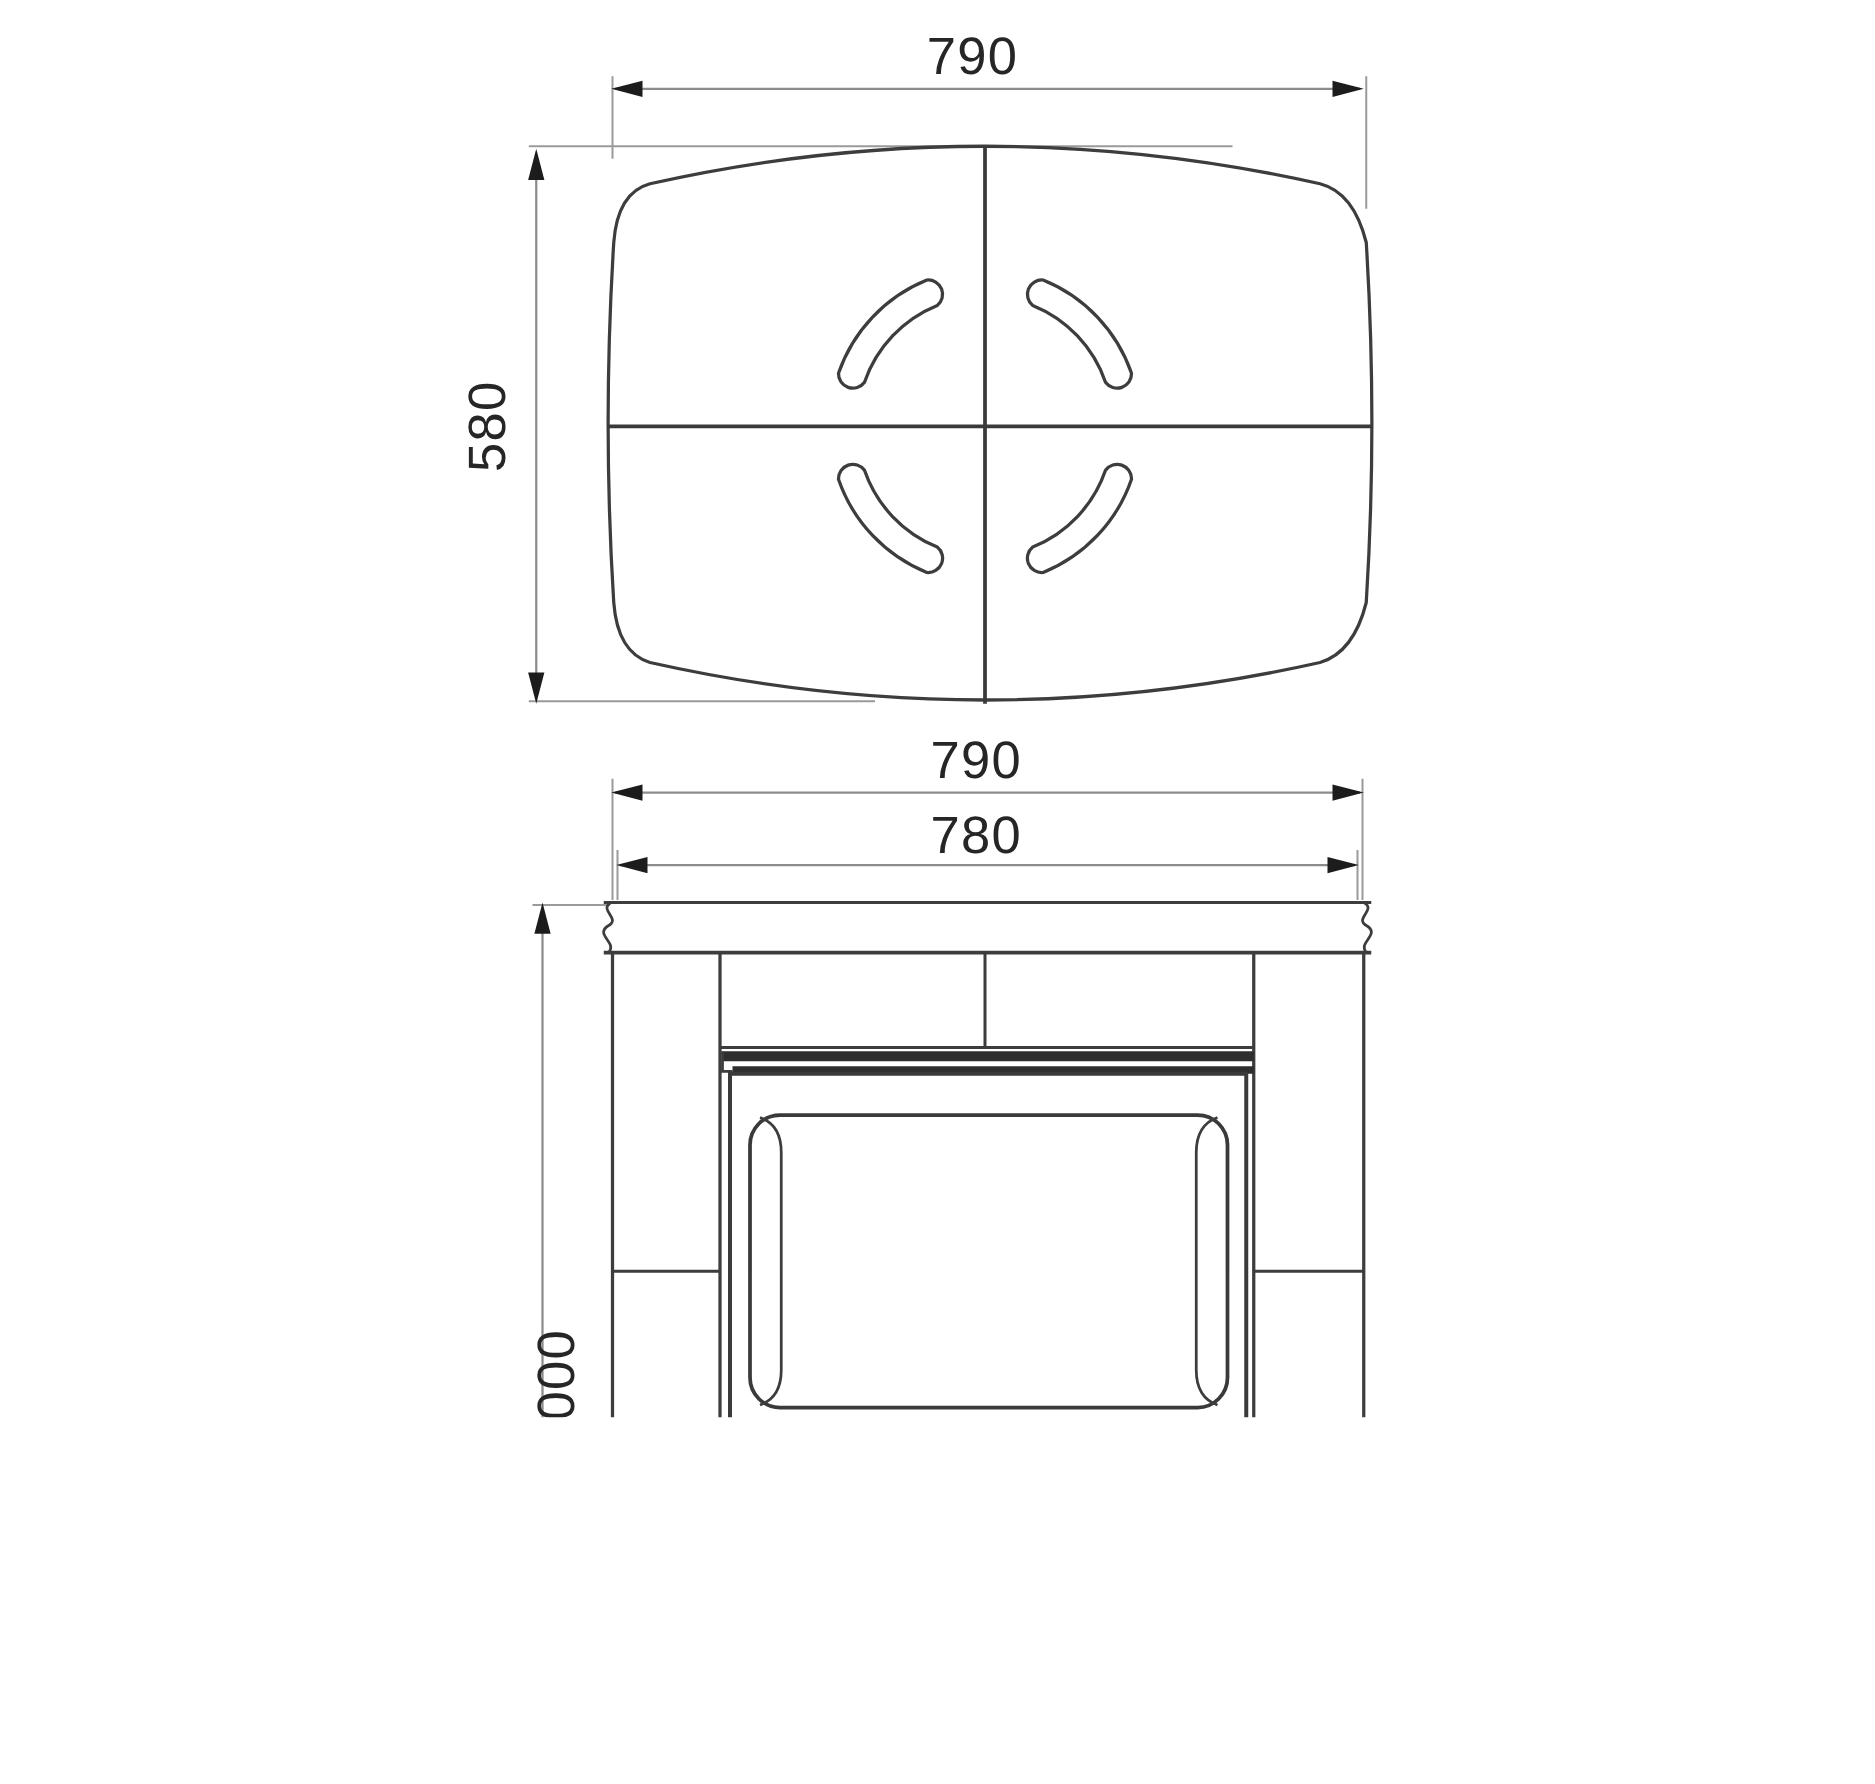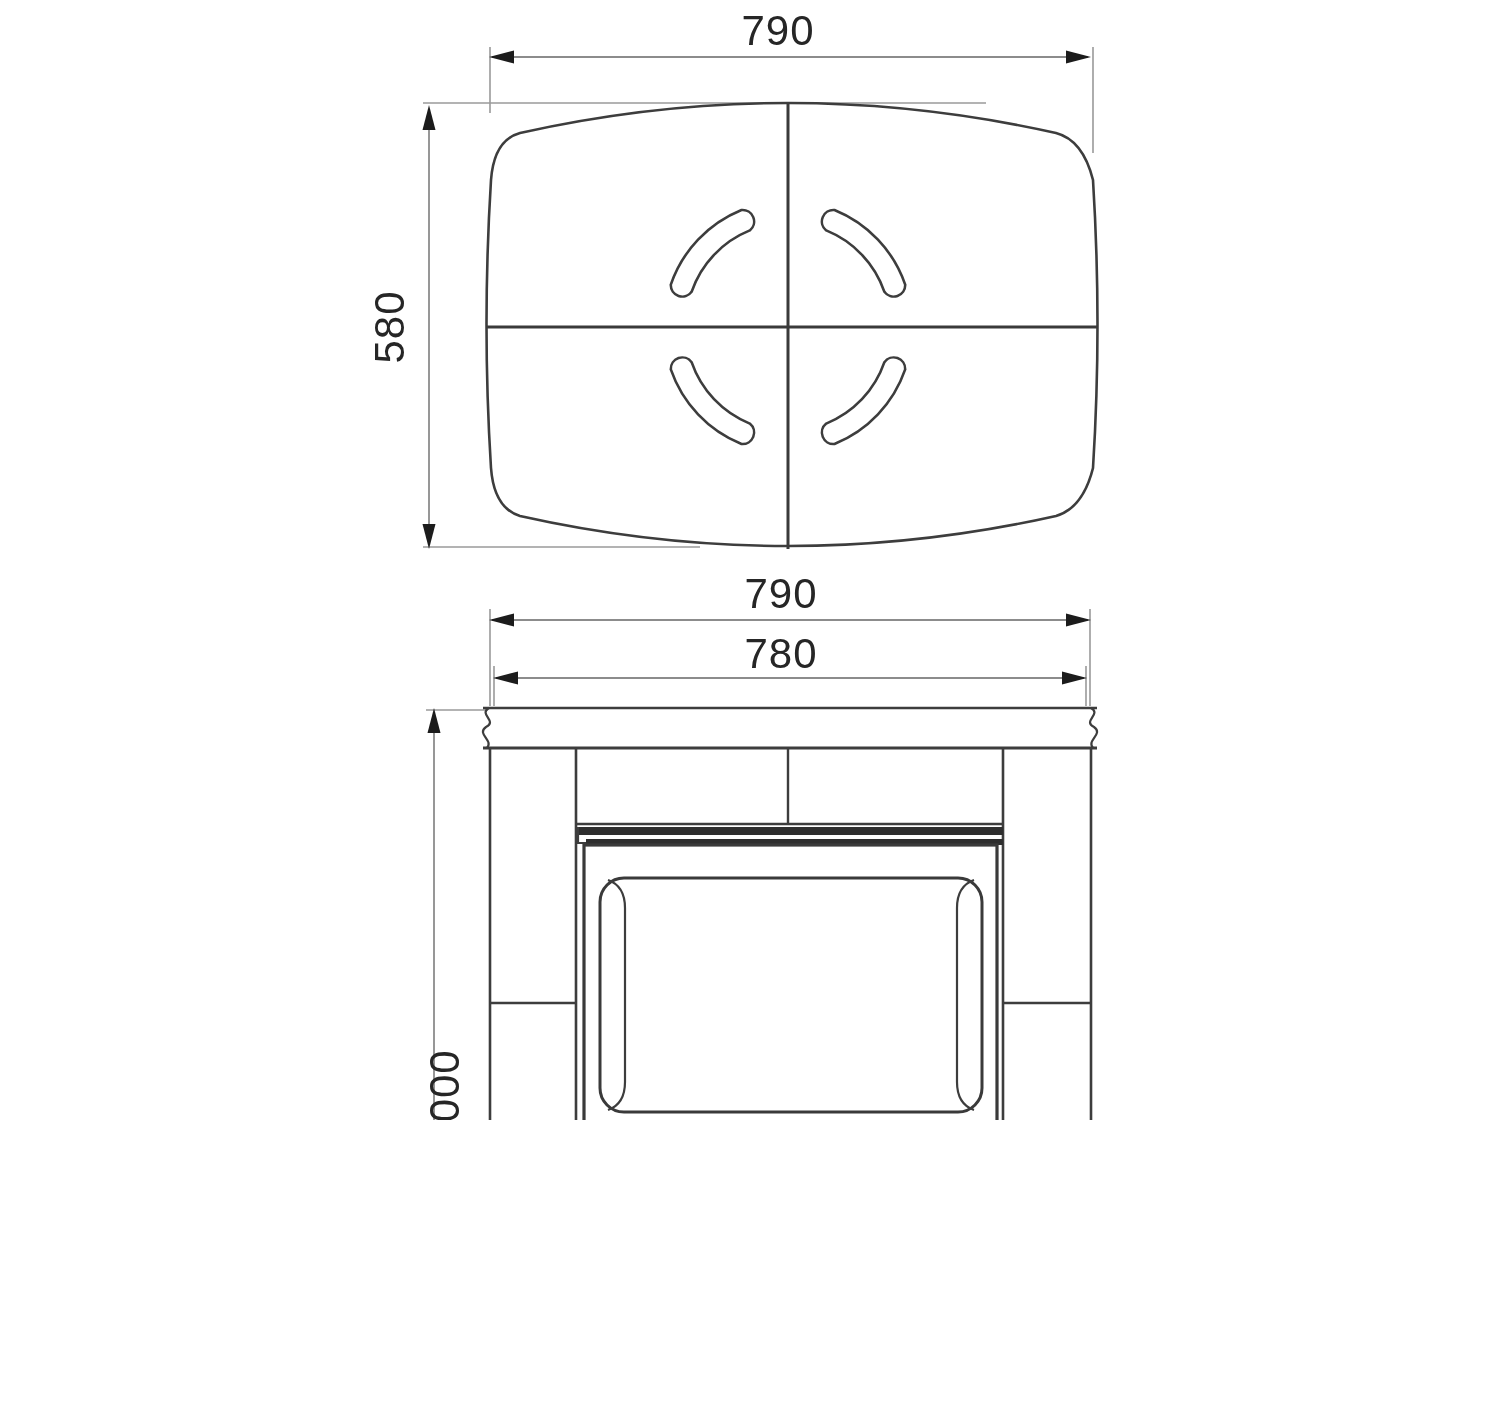--- a/index.html
+++ b/index.html
@@ -2,20 +2,21 @@
 <html><head>
 <meta charset="utf-8">
 <style>
   html,body{margin:0;padding:0;background:#ffffff;}
   .canvas{
     position:relative;
     width:1500px;height:1120px;
     background:#ffffff;
     overflow:hidden;
     font-family:"Liberation Sans", sans-serif;
+    margin-top:14px;
   }
   svg{display:block;}
   text{
     font-family:"Liberation Sans", sans-serif;
     font-size:42px;
     fill:#262626;
     letter-spacing:1px;
   }
   .outline{stroke:#3d3d3d;stroke-width:2.6;fill:#ffffff;}
   .thinline{stroke:#3d3d3d;stroke-width:2.4;fill:none;}

